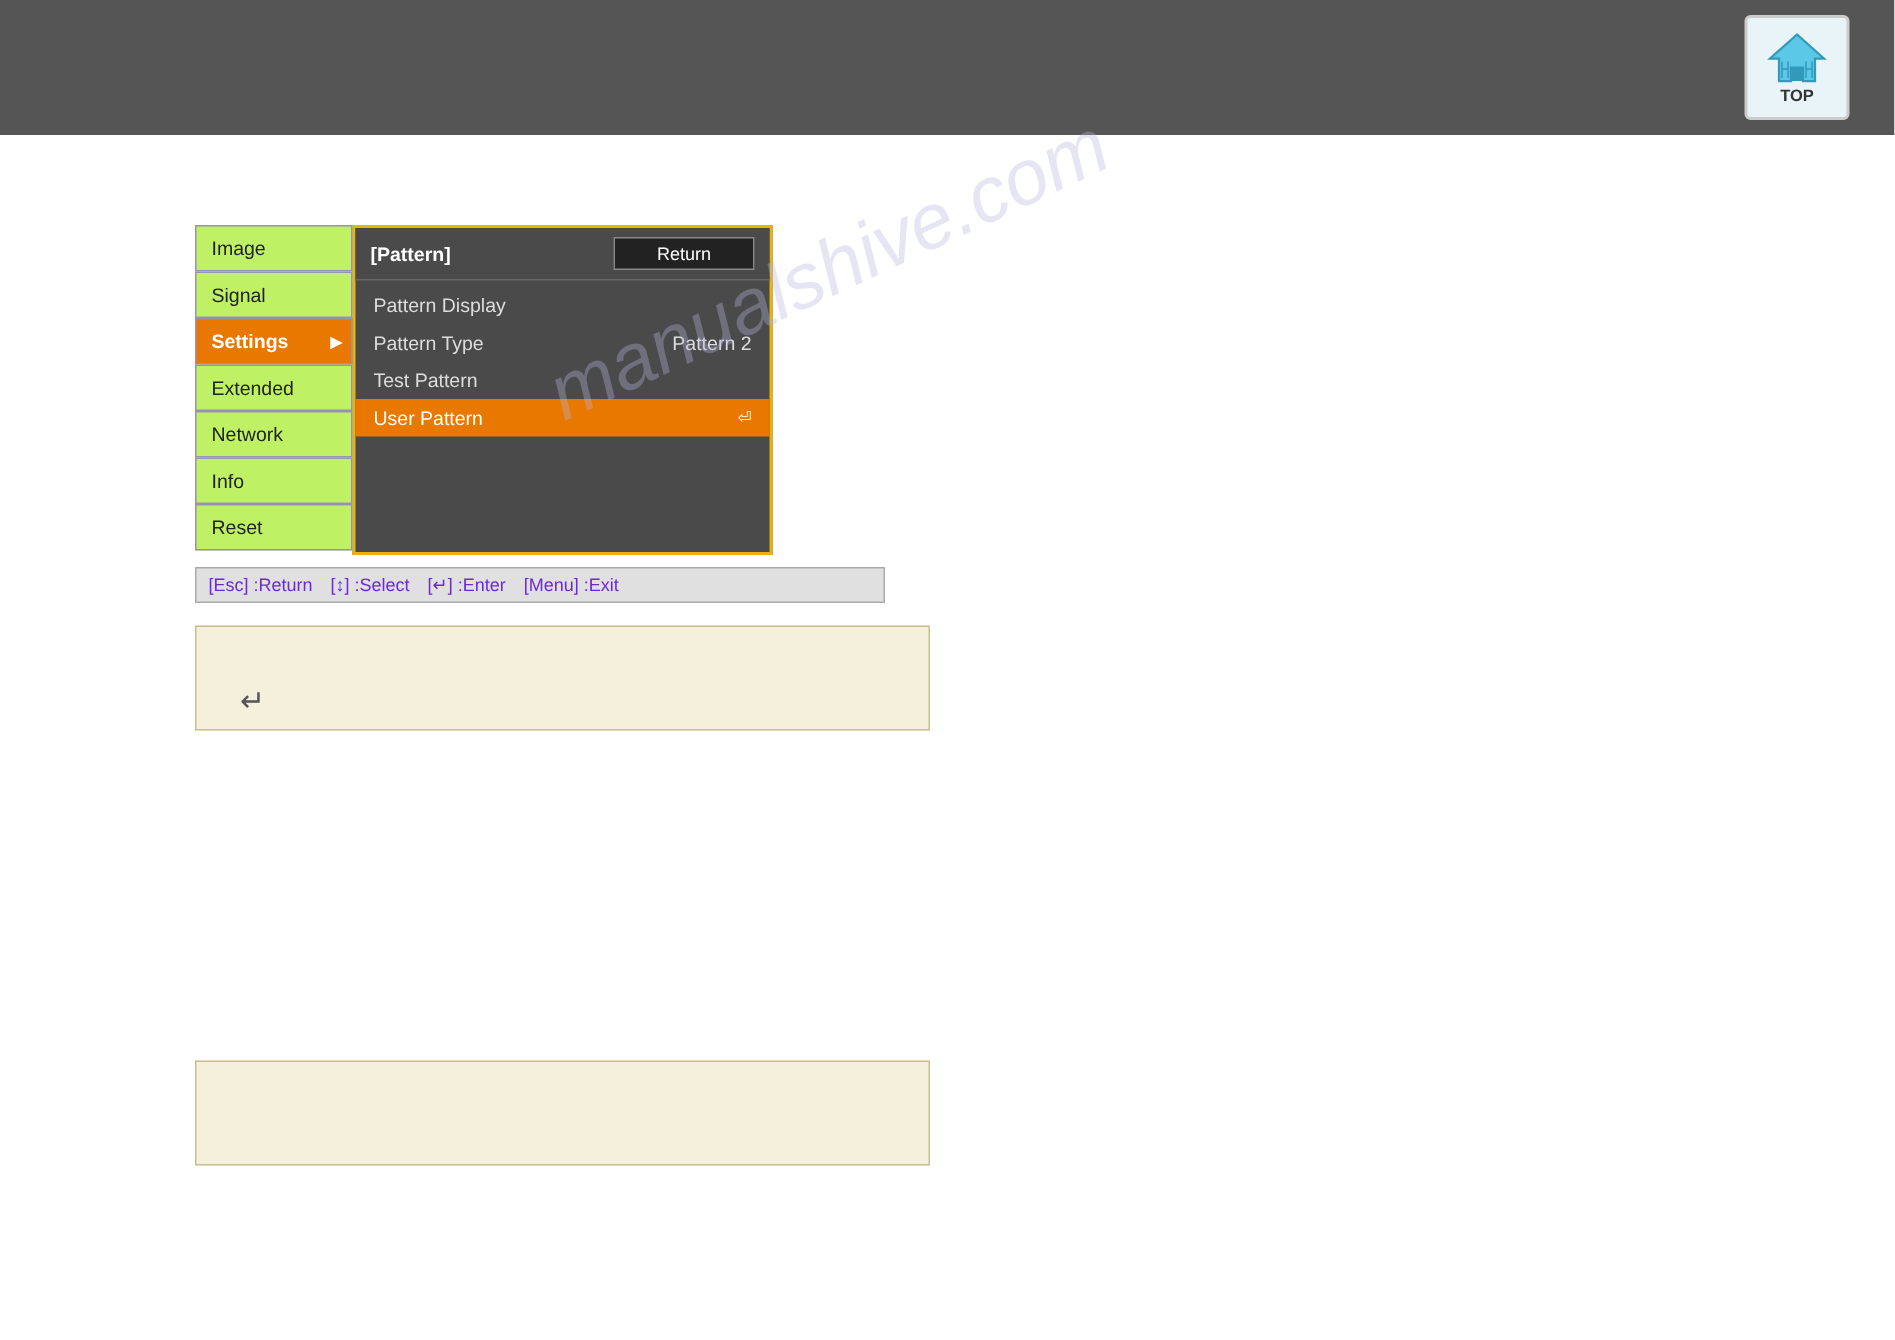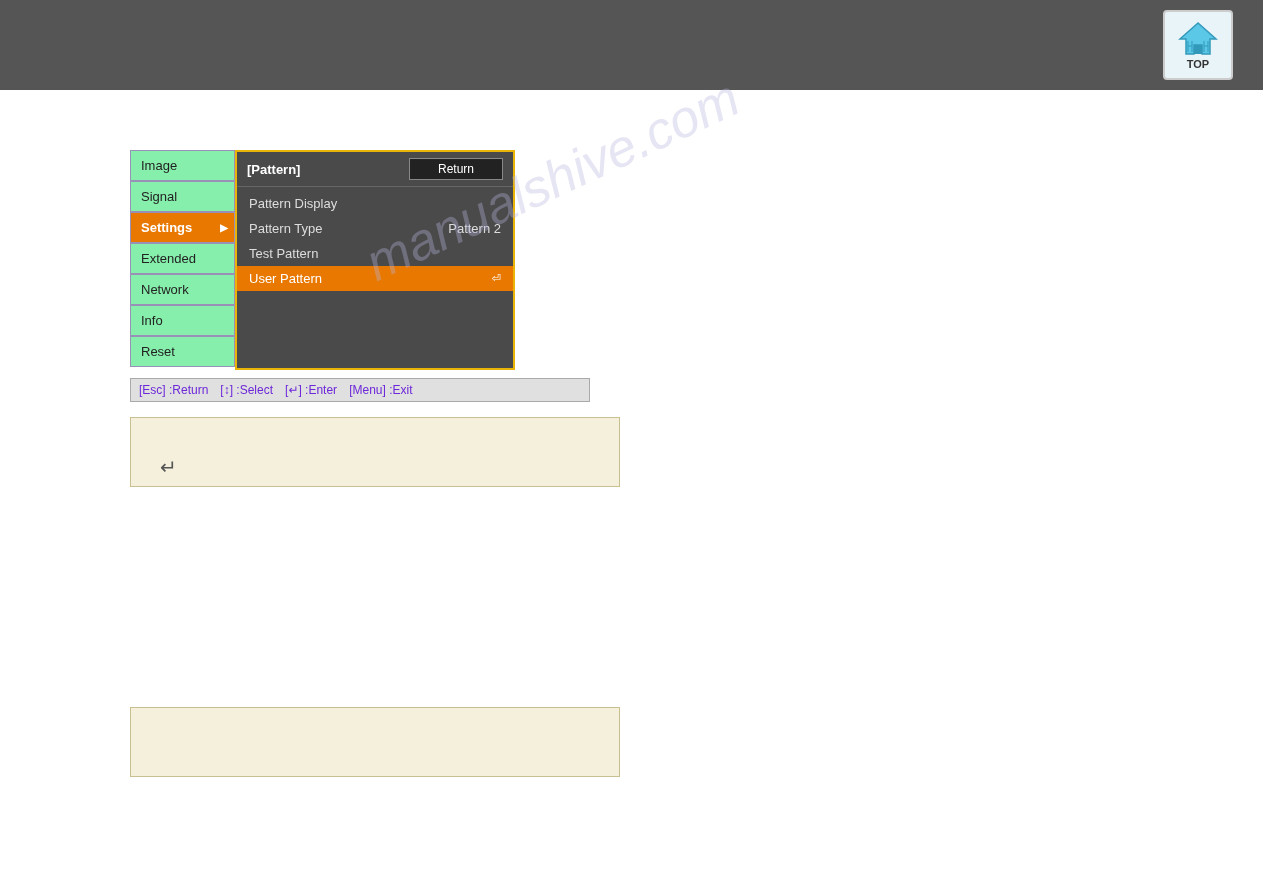--- a/index.html
+++ b/index.html
@@ -58,21 +58,21 @@
       position: relative;
     }
 
     
     .sidebar-menu {
       display: flex;
       flex-direction: column;
       width: 105px;
     }
     .sidebar-item {
-      background: #86efac;
+      background: #bef264;
       color: #222;
       padding: 7px 10px;
       font-size: 13px;
       cursor: pointer;
       border: 1px solid #9990b8;
       margin-bottom: 0;
       min-height: 30px;
       display: flex;
       align-items: center;
       position: relative;

